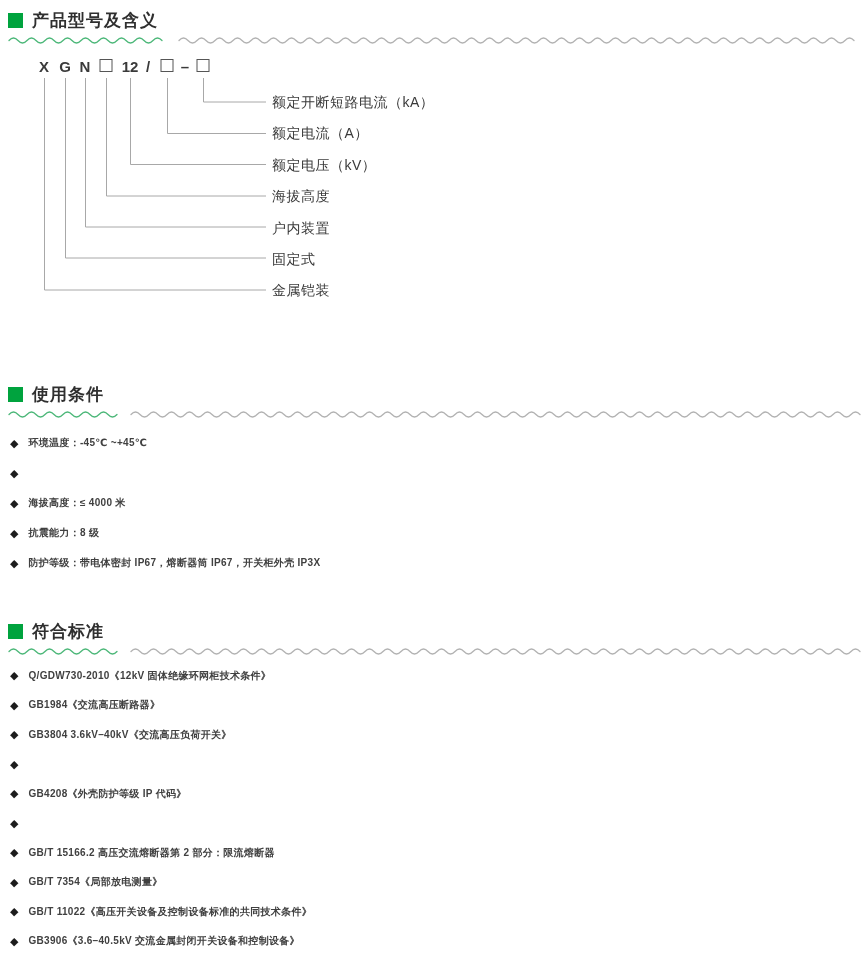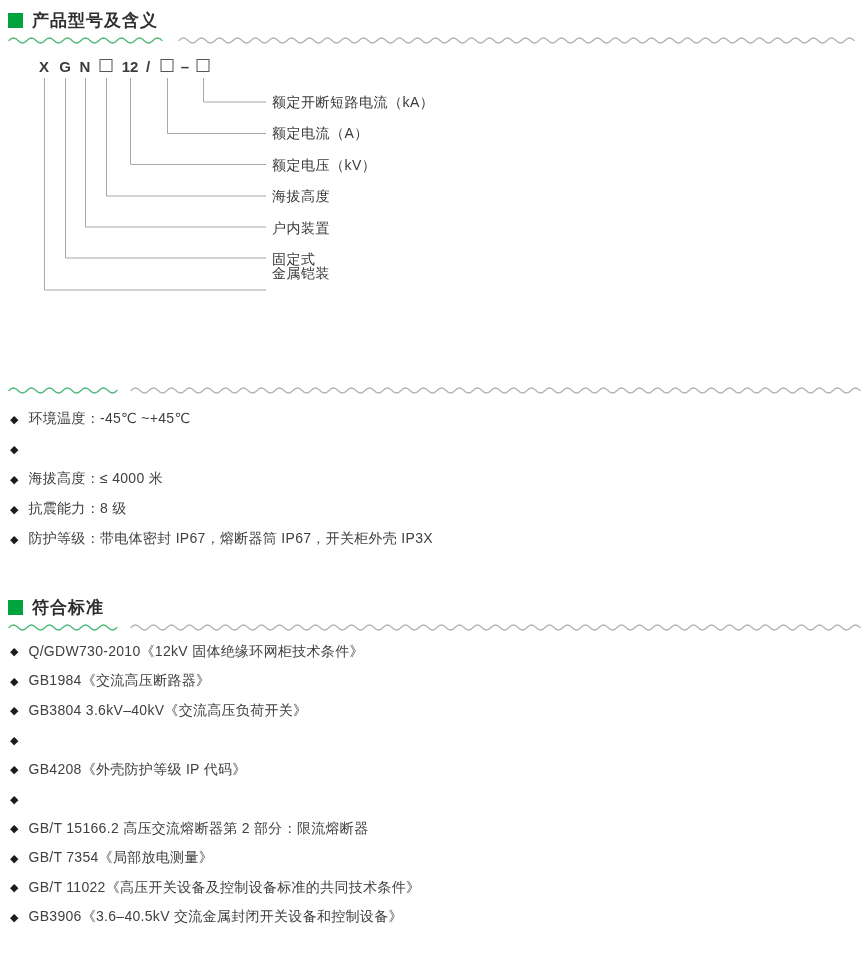--- a/index.html
+++ b/index.html
@@ -90,23 +90,24 @@
   .blist.cond li { height: 30px; }
   .blist.std  { margin-top: 6px; }
   .blist.std  li { height: 29.5px; }
   .diamond {
     font-size: 11px;
     color: #1c1c1c;
     margin-right: 10px;
     flex: 0 0 auto;
   }
   .btext {
-    font-size: 14px;
+    font-size: 10px;
     color: #404040;
     letter-spacing: 0.3px;
+    font-weight: bold;
   }
   .sec-head.third { margin-top: 33px; font-family: Liberation Mono, monospace; }
 </style>
 </head>
 <body>
 
 <div class="sec-head">
   <div class="row">
     <div class="sq"></div>
     <div class="sec-title">产品型号及含义</div>
@@ -145,24 +146,28 @@
       <path d="M44.5  34 V246 H266"></path>
     </g>
   </svg>
 
   <div class="dlabel" style="top:49px">额定开断短路电流（kA）</div>
   <div class="dlabel" style="top:80px">额定电流（A）</div>
   <div class="dlabel" style="top:112px">额定电压（kV）</div>
   <div class="dlabel" style="top:143px">海拔高度</div>
   <div class="dlabel" style="top:175px">户内装置</div>
   <div class="dlabel" style="top:206px">固定式</div>
-  <div class="dlabel" style="top:220px">金属铠装</div>
+  <div class="dlabel" style="top:237px">金属铠装</div>
 </div>
 
 <div class="sec-head">
+  <div class="row">
+    <div class="sq"></div>
+    <div class="sec-title">使用条件</div>
+  </div>
   <div class="waves">
     <svg width="110" height="8">
       <path class="wavepath green" d="M1 4.5 q4.5 -5 9 0 t9 0 t9 0 t9 0 t9 0 t9 0 t9 0 t9 0 t9 0 t9 0 t9 0 t9 0"></path>
     </svg>
     <div class="wave-gap"></div>
     <svg width="731" height="8">
       <path class="wavepath gray" d="M1 4.5 q4.5 -5 9 0 t9 0 t9 0 t9 0 t9 0 t9 0 t9 0 t9 0 t9 0 t9 0 t9 0 t9 0 t9 0 t9 0 t9 0 t9 0 t9 0 t9 0 t9 0 t9 0 t9 0 t9 0 t9 0 t9 0 t9 0 t9 0 t9 0 t9 0 t9 0 t9 0 t9 0 t9 0 t9 0 t9 0 t9 0 t9 0 t9 0 t9 0 t9 0 t9 0 t9 0 t9 0 t9 0 t9 0 t9 0 t9 0 t9 0 t9 0 t9 0 t9 0 t9 0 t9 0 t9 0 t9 0 t9 0 t9 0 t9 0 t9 0 t9 0 t9 0 t9 0 t9 0 t9 0 t9 0 t9 0 t9 0 t9 0 t9 0 t9 0 t9 0 t9 0 t9 0 t9 0 t9 0 t9 0 t9 0 t9 0 t9 0 t9 0 t9 0 t9 0"></path>
     </svg>
   </div>
 </div>

